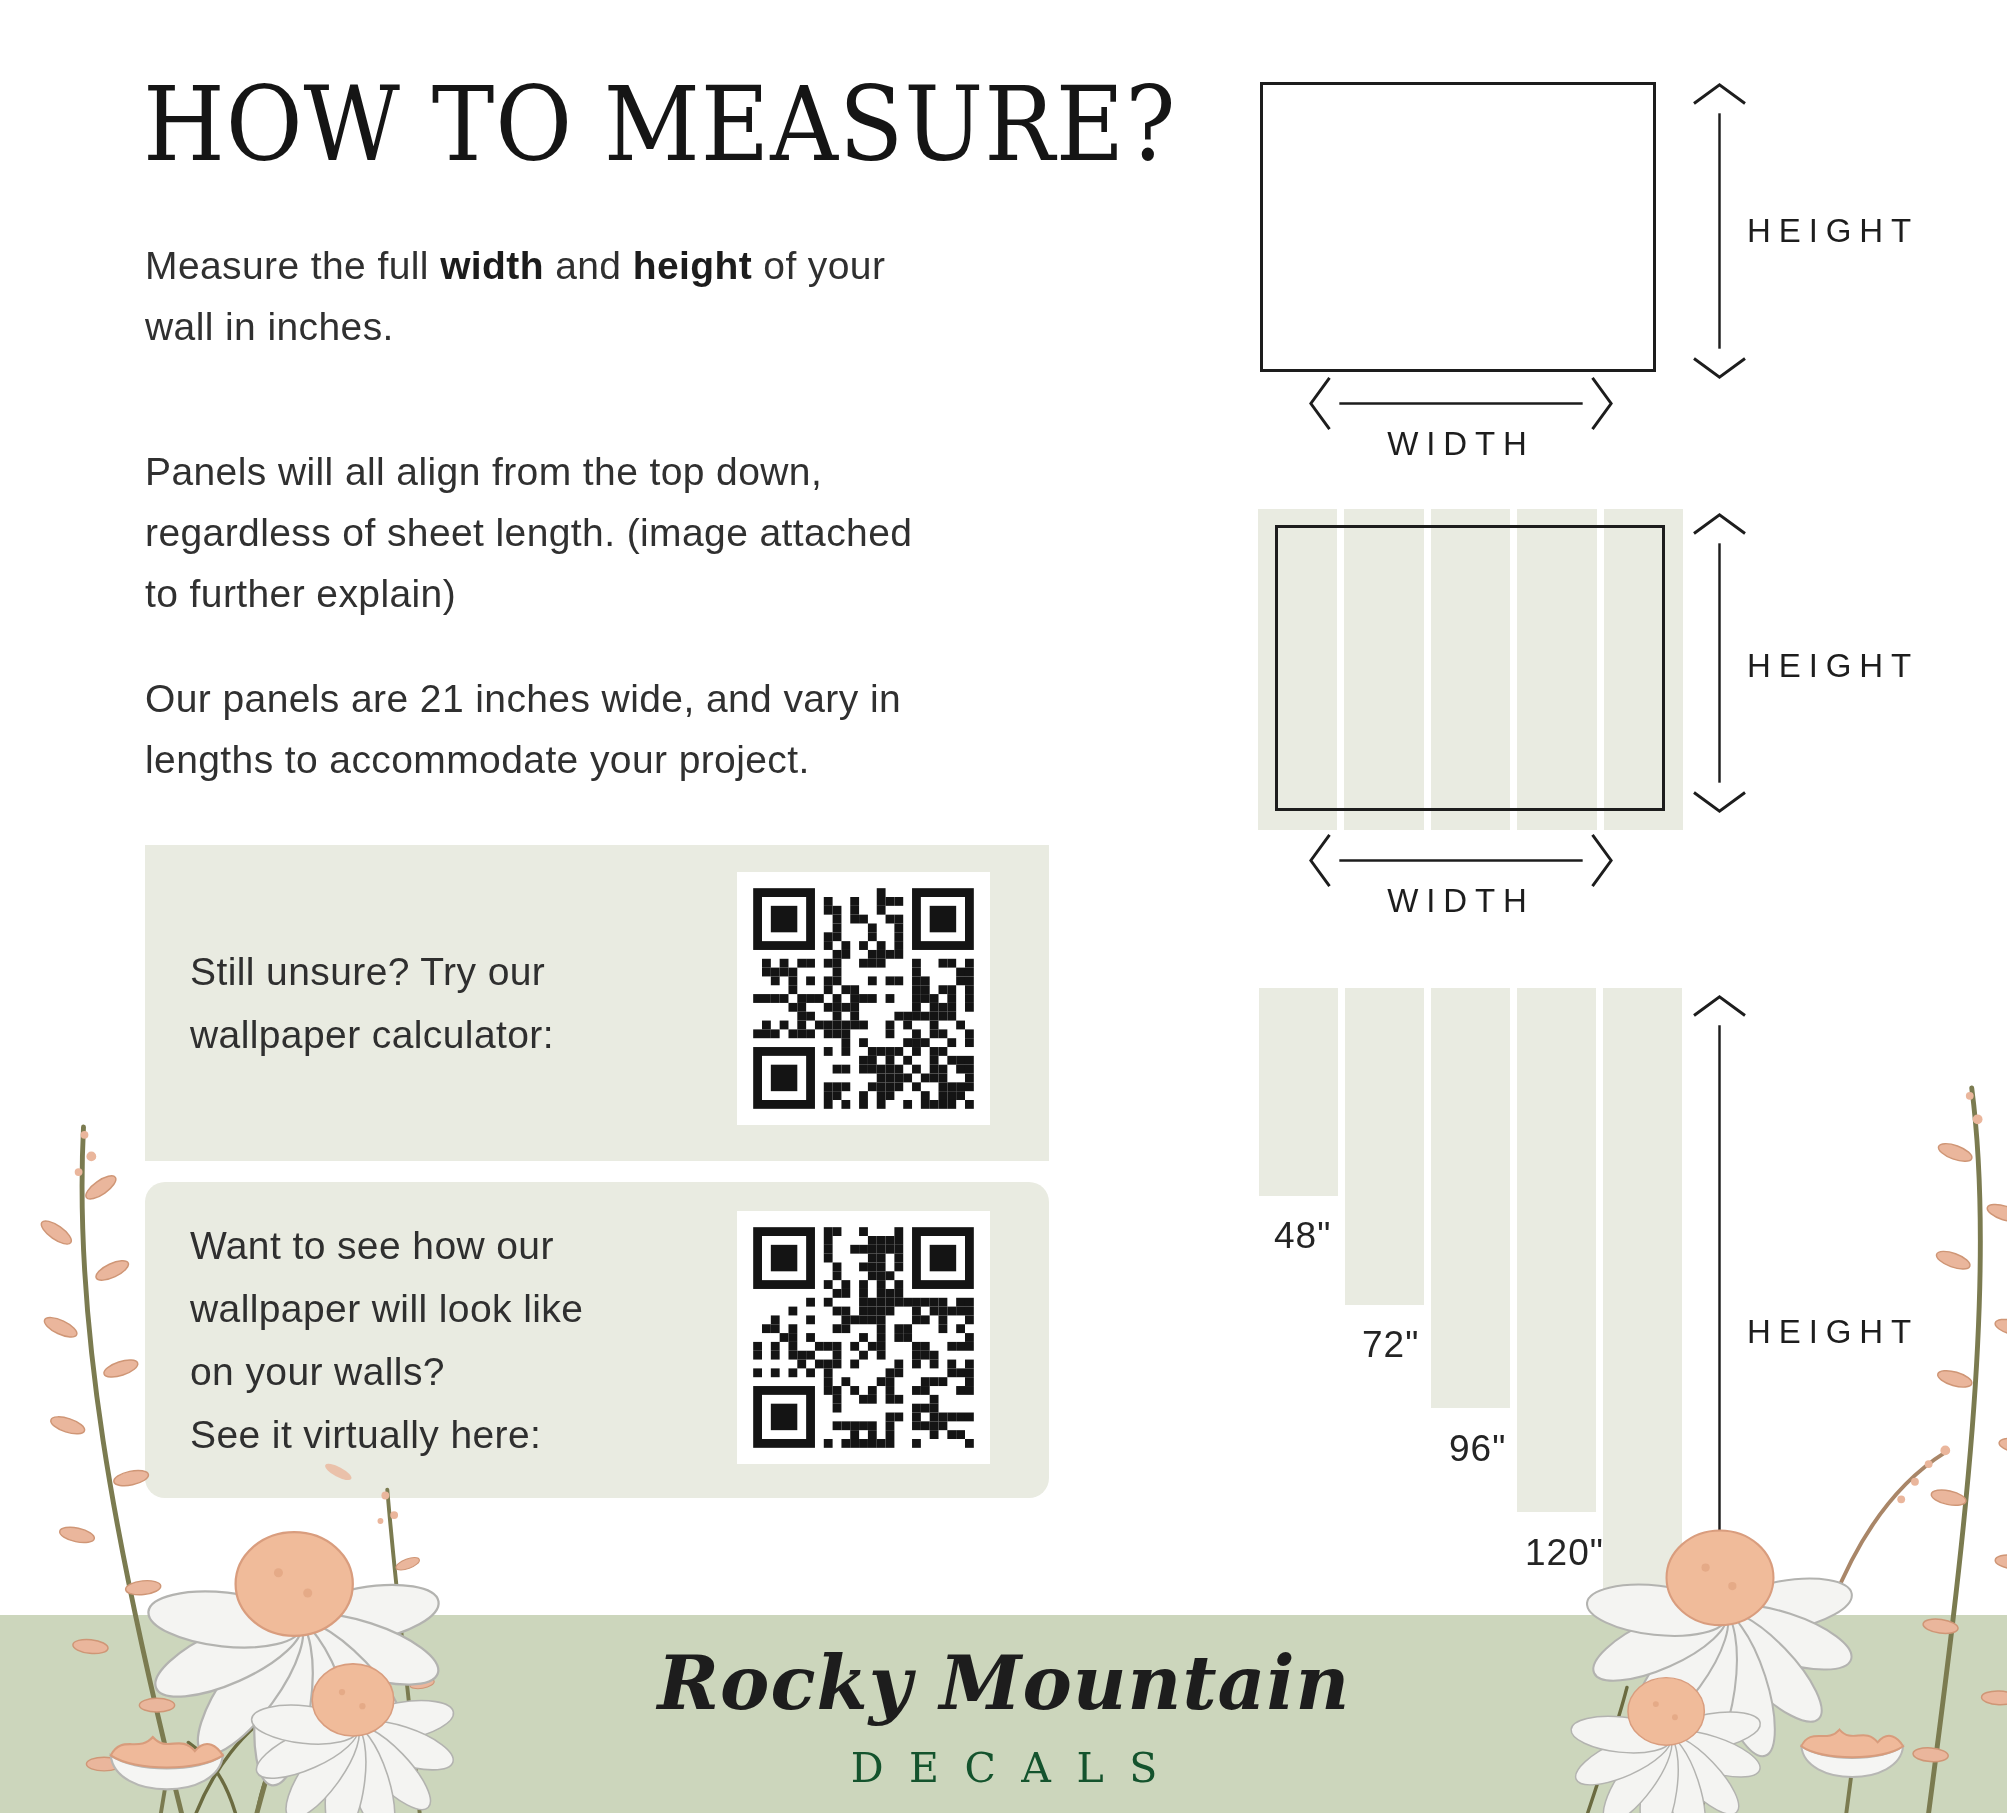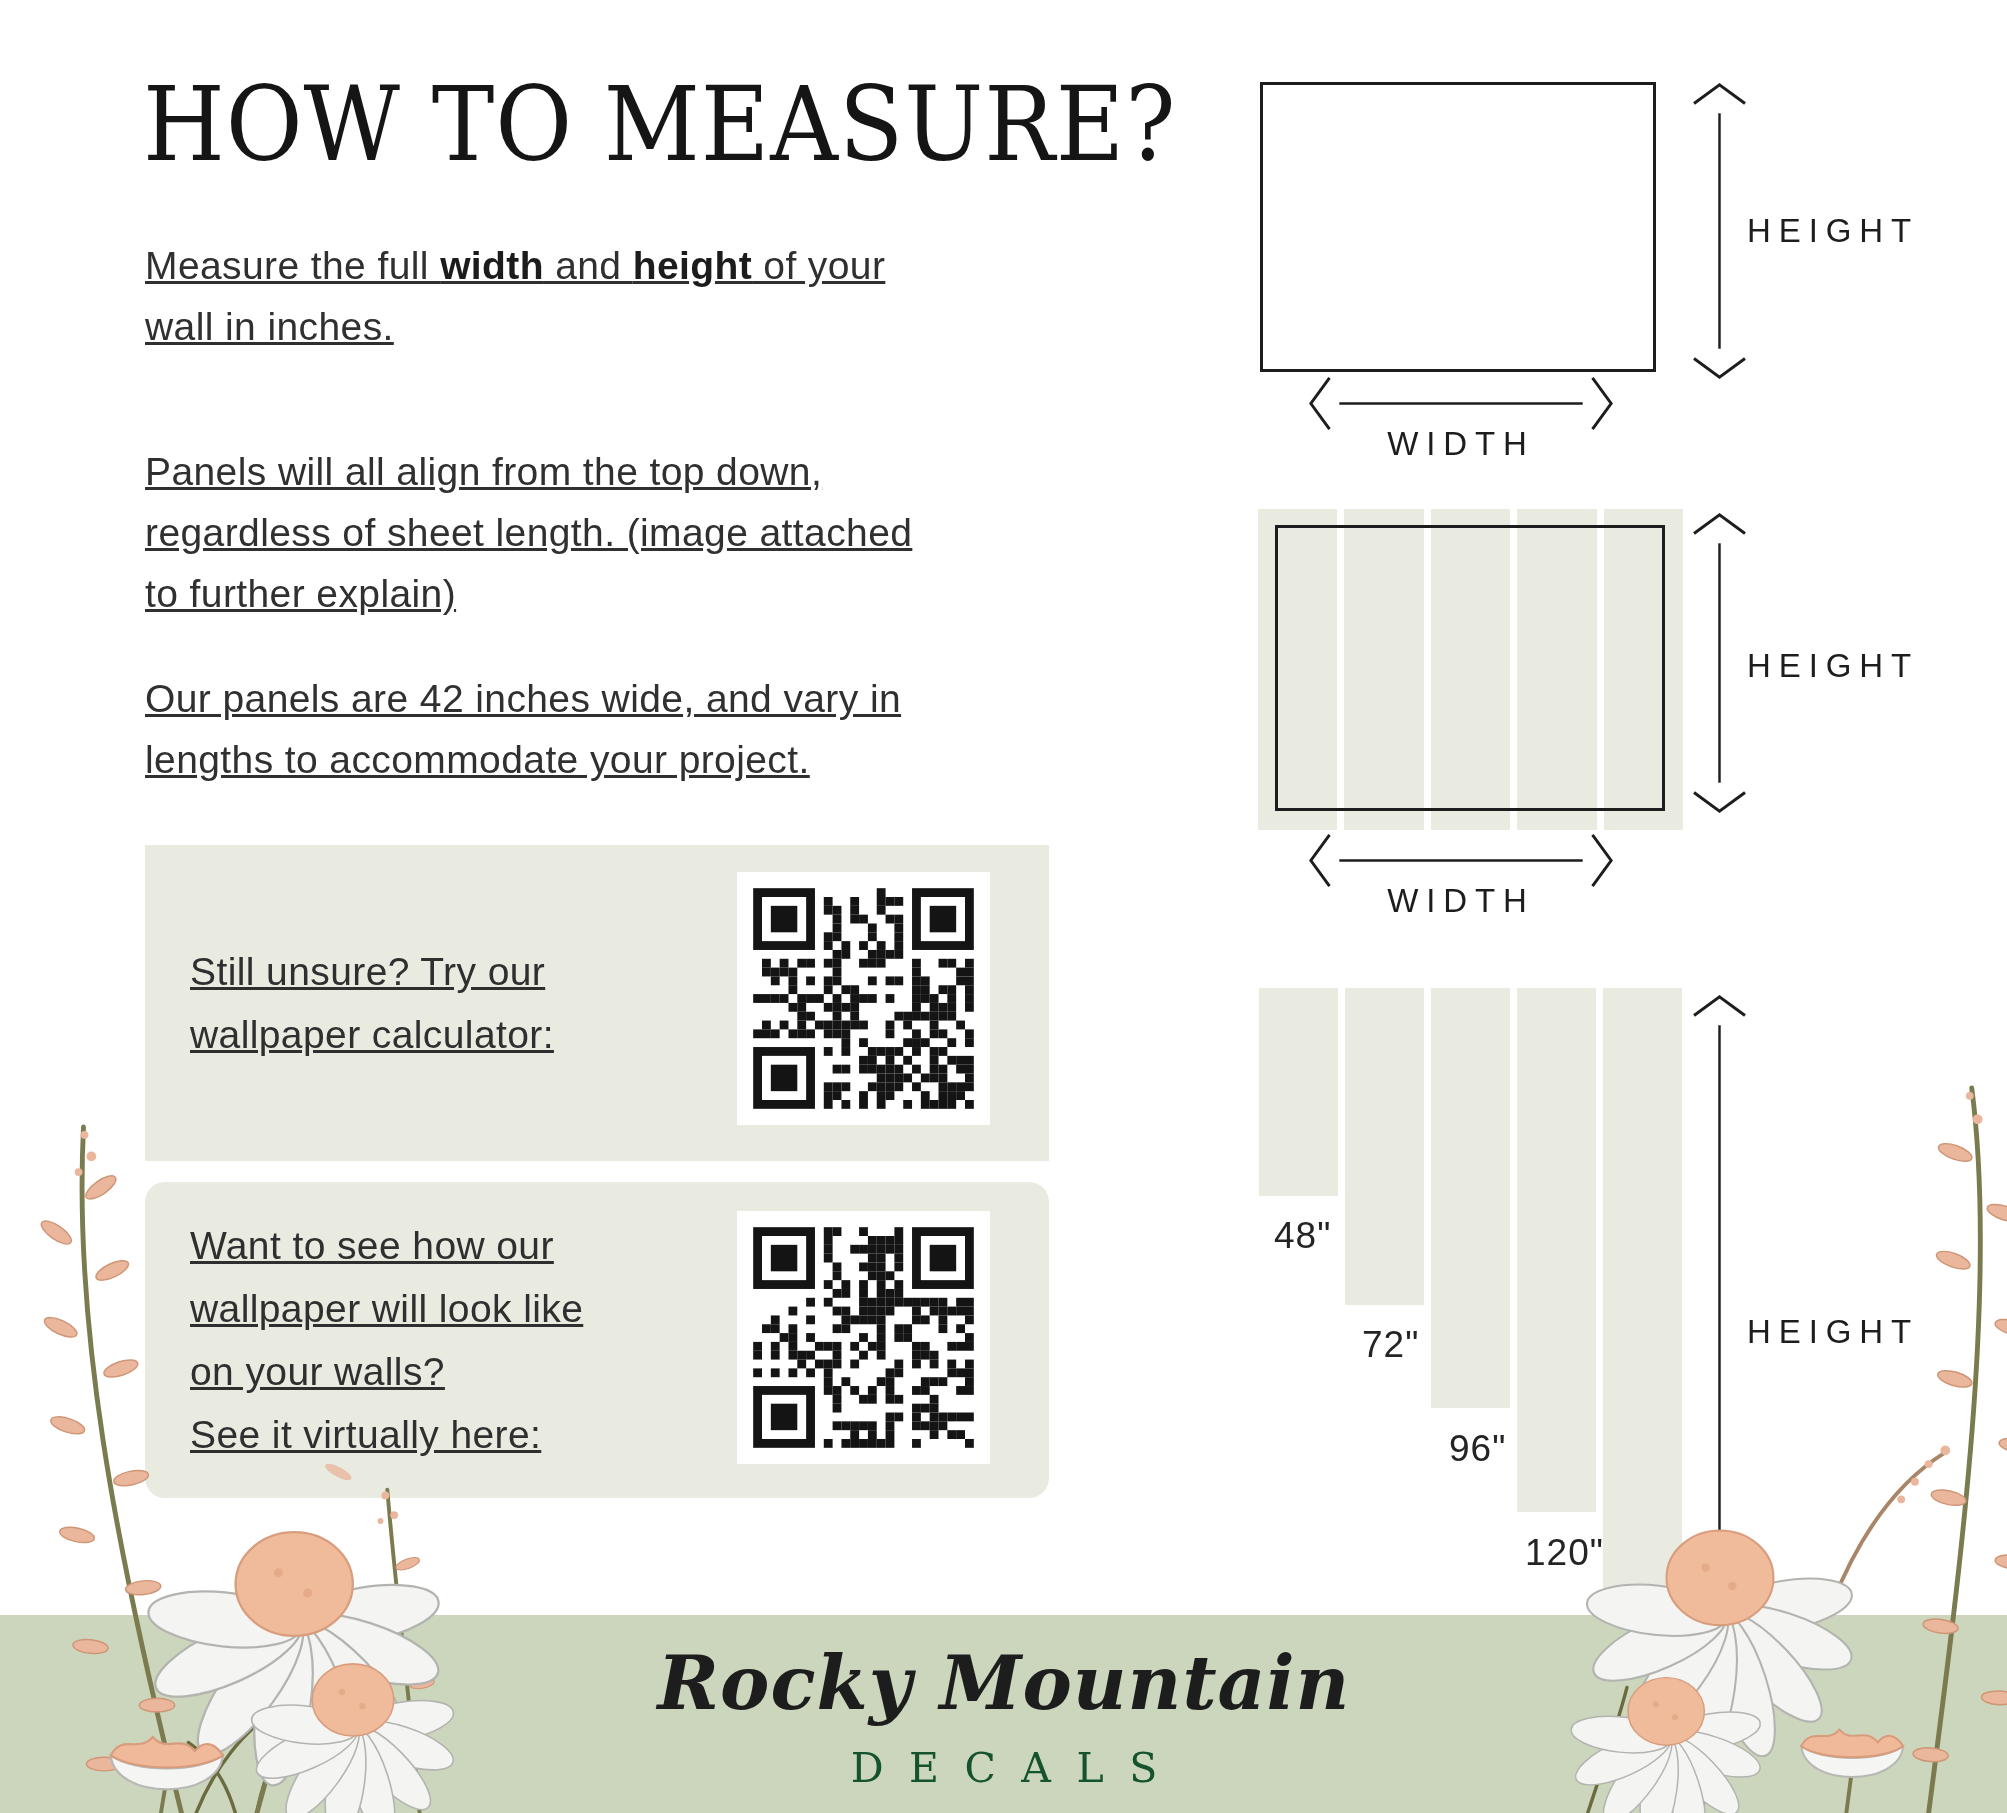--- a/index.html
+++ b/index.html
@@ -1,19 +1,19 @@
 <!DOCTYPE html>
 <html><head>
 <meta charset="utf-8">
 <style>
   html,body{margin:0;padding:0;background:#fff;}
   #canvas{position:relative;width:2007px;height:1813px;background:#ffffff;overflow:hidden;
           font-family:"Liberation Sans",sans-serif;color:#2e2e2e;}
   .abs{position:absolute;}
-  .preline{white-space:pre-line;text-decoration:underline;}
+  .preline{white-space:pre-line;}
 
   
   .title{left:143px;top:65px;font-family:"DejaVu Serif",serif;font-size:102px;font-weight:500;
          color:#151515;letter-spacing:1px;transform:scaleX(.92);transform-origin:left top;white-space:nowrap;}
 
   
   .para{left:145px;width:912px;font-size:39px;line-height:61px;color:#303030;letter-spacing:0.4px;}
   .p1{top:235px;}
   .p2{top:441px;}
   .p3{top:668px;}
@@ -59,21 +59,21 @@
 <div id="canvas">
 
   <div class="abs title">HOW TO MEASURE?</div>
 
   <div class="abs para p1 preline"><span>Measure the full </span><b>width</b><span> and </span><b>height</b><span> of your
 wall in inches.</span></div>
 
   <div class="abs para p2 preline">Panels will all align from the top down,
 regardless of sheet length. (image attached
 to further explain)</div>
-  <div class="abs para p3 preline">Our panels are 42 inches wide, and vary in
+  <div class="abs para p3 preline">Our panels are 21 inches wide, and vary in
 lengths to accommodate your project.</div>
 
   <div class="abs callout box1">
     <div class="txt preline">Still unsure? Try our
 wallpaper calculator:</div>
   </div>
   <div class="abs qr-plate qr1">
     <svg width="253" height="253" viewBox="0 0 258 258">
         <rect x="0" y="0" width="258" height="258" fill="#fff"></rect>
         <rect x="142.5" y="16.5" width="9" height="9" fill="#141414"></rect>

